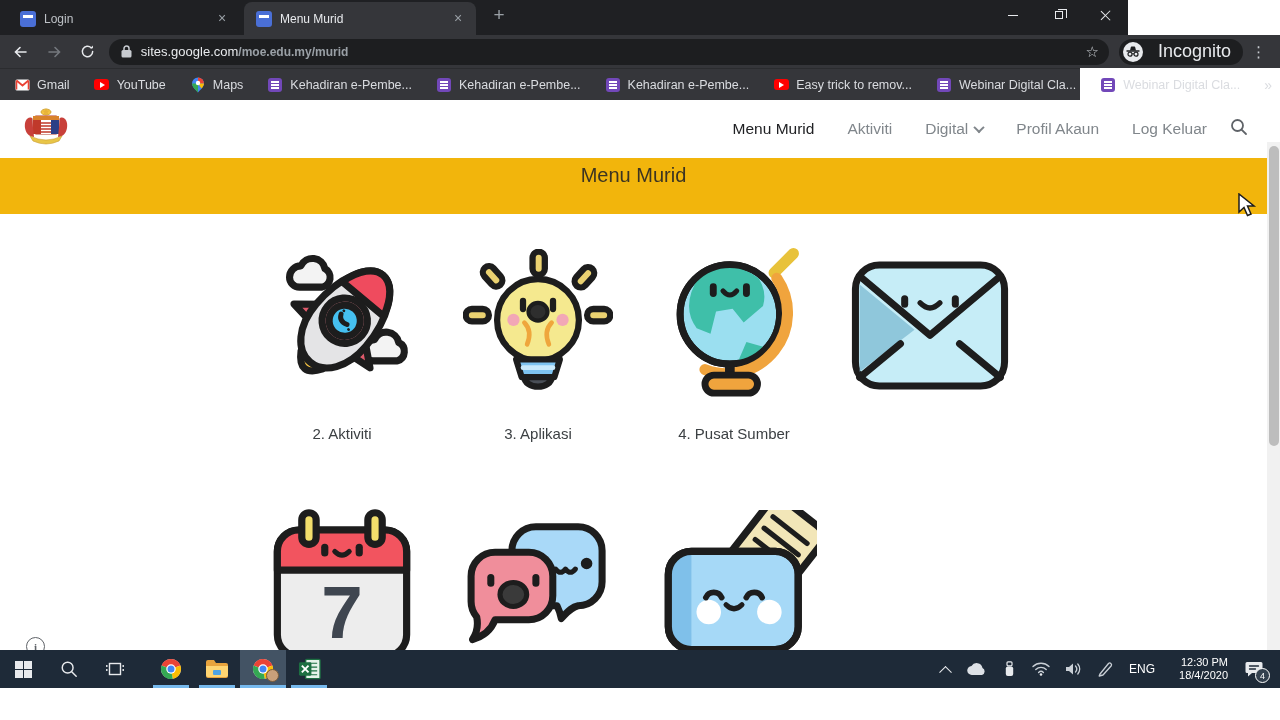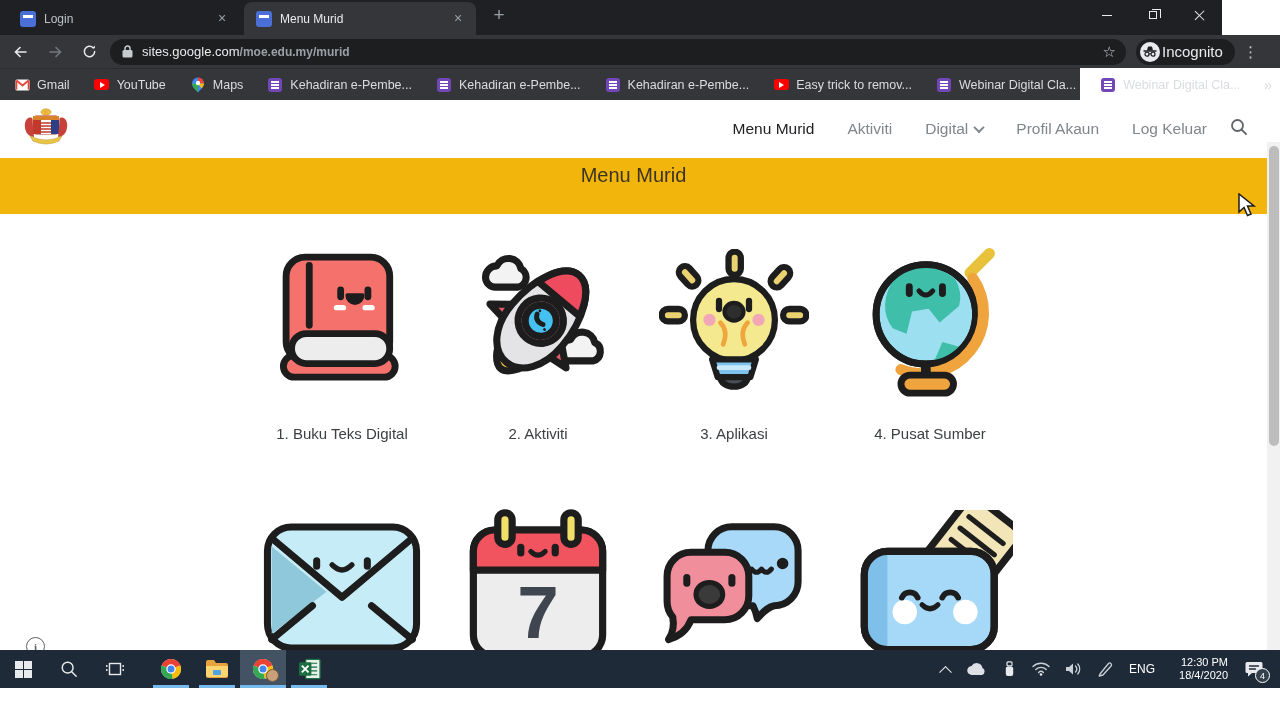--- a/index.html
+++ b/index.html
@@ -1,21 +1,21 @@
 <!DOCTYPE html>
 <html><head>
 <meta charset="utf-8">
 <style>
   * { margin:0; padding:0; box-sizing:border-box; }
   html,body { width:1280px; height:720px; }
   body { font-family:"Liberation Sans", sans-serif; overflow:hidden; background:#000; }
   .screen { position:relative; width:1280px; height:720px; overflow:hidden; background:#fff; }
 
   
-  .tabstrip { position:absolute; left:0; top:0; width:1222px; height:35px; background:#1F2023; display:flex; align-items:flex-end; }
+  .tabstrip { position:absolute; left:0; top:0; width:1128px; height:35px; background:#1F2023; display:flex; align-items:flex-end; }
   .tab { height:33px; display:flex; align-items:center; gap:8px; padding:0 10px 0 12px; width:232px; font-size:12px; border-radius:8px 8px 0 0; }
   .tab.inactive { color:#BDC1C6; margin-left:8px; }
   .tab.active { background:#35363A; color:#E8EAED; margin-left:4px; }
   .favicon-sites { width:16px; height:16px; border-radius:3px; background:#4A6FD6; position:relative; flex:none; }
   .favicon-sites::after { content:""; position:absolute; left:3px; right:3px; top:4px; height:3px; background:#fff; }
   .tab-title { flex:1; white-space:nowrap; overflow:hidden; }
   .tab-close { color:#9AA0A6; font-size:14px; width:16px; height:16px; line-height:15px; text-align:center; border-radius:50%; flex:none; }
   .newtab-btn { color:#9AA0A6; font-size:19px; margin:0 0 6px 10px; width:26px; height:26px; line-height:24px; text-align:center; border-radius:50%; }
   .win-controls { position:absolute; right:0; top:0; height:30px; display:flex; }
   .win-btn { width:46px; height:30px; display:flex; align-items:center; justify-content:center; }
@@ -27,21 +27,21 @@
   .glyph-close::before { transform:rotate(45deg); } .glyph-close::after { transform:rotate(-45deg); }
 
   .toolbar { position:absolute; left:0; top:35px; width:1280px; height:33px; background:#35363A; display:flex; align-items:center; }
   .nav-ico { width:26px; height:26px; margin-left:8px; display:flex; align-items:center; justify-content:center; font-size:16px; }
   .omnibox { margin-left:8px; width:1016px; height:26px; background:#1D1E20; border-radius:13px; display:flex; align-items:center; padding:0 10px 0 12px; }
   .omnibox .lock { margin-right:9px; }
   .url-domain { color:#E8EAED; font-size:13px; }
   .url-path { color:#9AA0A6; font-size:12px;font-weight:bold; }
   .omni-spacer { flex:1; }
   .star { color:#C7CBD0; font-size:15px; }
-  .incog-badge { margin-left:10px; height:26px; border-radius:13px; background:#1D1E20; display:flex; align-items:center; gap:2px; padding:0 12px 0 4px; color:#E8EAED; font-size:15px; }
+  .incog-badge { margin-left:10px; height:26px; border-radius:13px; background:#1D1E20; display:flex; align-items:center; gap:15px; padding:0 12px 0 4px; color:#E8EAED; font-size:18px; }
   .incog-circle { width:20px; height:20px; border-radius:50%; background:#E8EAED; display:flex; align-items:center; justify-content:center; }
   .menu-dots { color:#C7CBD0; font-size:15px; margin:0 14px 0 8px; letter-spacing:0; }
 
   .bookmarks-bar { position:absolute; left:0; top:68px; width:1080px; height:32px; background:#35363A; border-top:1px solid #2B2C2F; display:flex; align-items:center; padding-left:14px; gap:24px; }
   .bm { display:flex; align-items:center; gap:7px; color:#DADCE0; font-size:12.5px; white-space:nowrap; }
   .bm-ico { width:16px; height:16px; flex:none; display:flex; align-items:center; justify-content:center; }
   .forms-sq { width:14px; height:14px; border-radius:3px; background:#7248B9; position:relative; }
   .forms-sq::before { content:""; position:absolute; left:3px; top:3.5px; width:8px; height:1.6px; background:#fff; box-shadow:0 3px 0 #fff, 0 6px 0 #fff; }
   .yt-sq { width:15px; height:11px; border-radius:3px; background:#F00; position:relative; }
   .yt-sq::before { content:""; position:absolute; left:5.5px; top:3px; border-left:5px solid #fff; border-top:3px solid transparent; border-bottom:3px solid transparent; }
@@ -265,38 +265,20 @@
           </svg>
       </div>
     </div>
 
     <div class="banner">
       <div class="banner-title">Menu Murid</div>
     </div>
 
     <div class="menu-grid">
 
-      <div class="menu-cell">
-        <div class="icon-box">
-          <svg width="150" height="150" viewBox="0 0 110 110">
-            <g stroke="#1D1D1D" stroke-width="5" stroke-linecap="round" stroke-linejoin="round">
-              <rect x="12" y="78" width="82" height="16" rx="8" fill="#F4716C"></rect>
-              <rect x="14" y="6" width="76" height="76" rx="14" fill="#F4716C"></rect>
-              <rect x="18" y="62" width="72" height="22" rx="11" fill="#EDEDED"></rect>
-              <line x1="31" y1="12" x2="31" y2="56"></line>
-              <line x1="54" y1="30" x2="54" y2="35"></line>
-              <line x1="74" y1="30" x2="74" y2="35"></line>
-              <path d="M59 34 a5.5 5.5 0 0 0 11 0 z" fill="#1D1D1D" stroke-width="3"></path>
-              <line x1="51" y1="43" x2="56" y2="43" stroke="#fff" stroke-width="4"></line>
-              <line x1="72" y1="43" x2="77" y2="43" stroke="#fff" stroke-width="4"></line>
-            </g>
-          </svg>
-        </div>
-        <div class="item-label">1. Buku Teks Digital</div>
-      </div>
 
       <div class="menu-cell">
         <div class="icon-box">
           <svg width="156" height="156" viewBox="0 0 110 110">
             <g stroke="#1D1D1D" stroke-width="5" stroke-linecap="round" stroke-linejoin="round">
               <path d="M18 22 a8 8 0 0 1 8 -8 a9 9 0 0 1 17 2 a7 7 0 0 1 -2 13 h-16 a7 7 0 0 1 -7 -7 z" fill="#F3F3F3"></path>
               <path d="M70 74 a8 8 0 0 1 8 -8 a9 9 0 0 1 17 2 a7 7 0 0 1 -1 13 h-17 a7 7 0 0 1 -7 -7 z" fill="#F3F3F3"></path>
               <g transform="rotate(40 55 55)">
                 <path d="M37 52 L20 66 L37 68 z" fill="#E05A6B"></path>
                 <path d="M73 52 L90 66 L73 68 z" fill="#E05A6B"></path>

